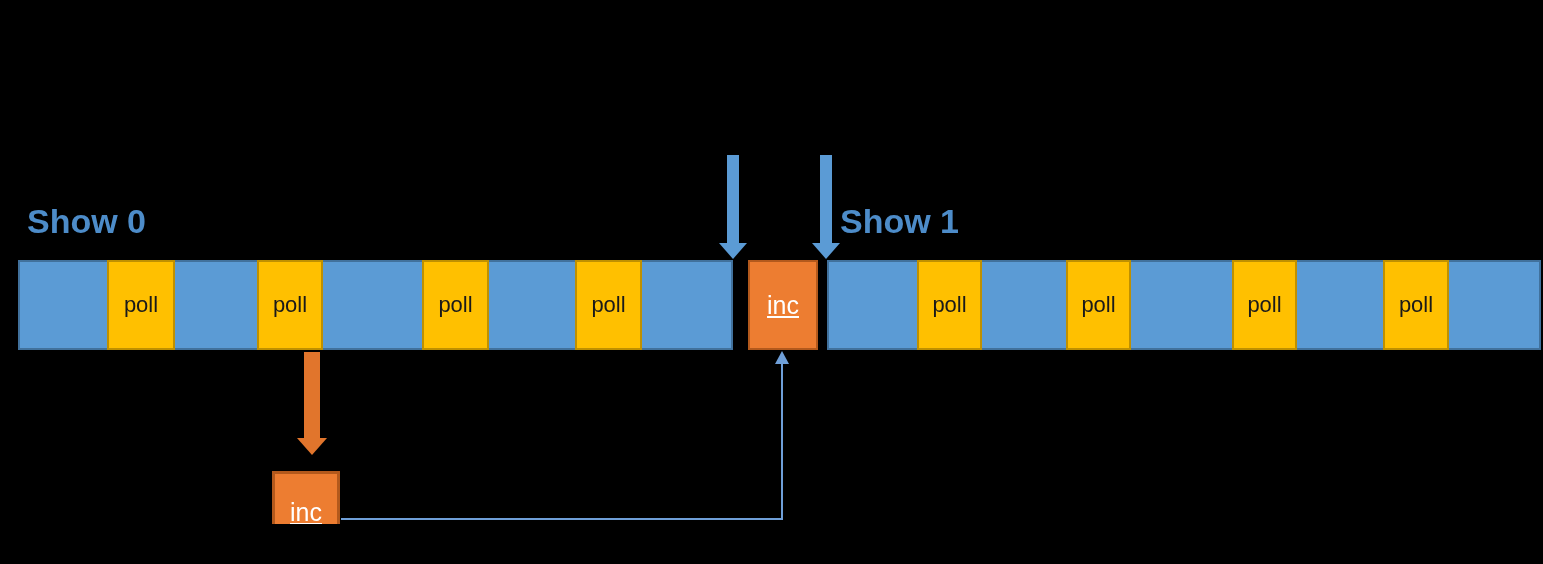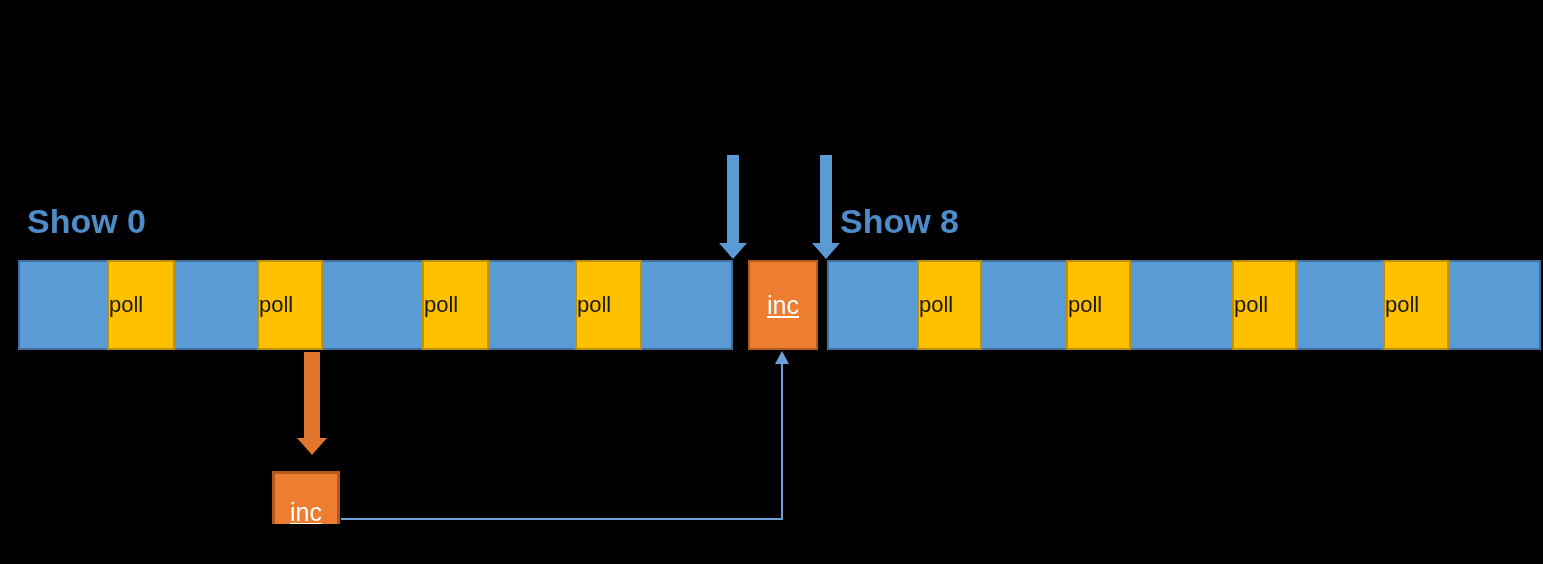--- a/index.html
+++ b/index.html
@@ -19,21 +19,21 @@
   .show0{left:27px;}
   .show1{left:840px;}
 
   .bar{position:absolute;top:260px;height:90px;background:var(--bar-fill);
     border:2px solid var(--bar-border);box-sizing:border-box;}
   .bar1{left:18px;width:715px;}
   .bar2{left:827px;width:714px;}
 
   .poll{position:absolute;top:260px;height:90px;background:var(--poll-fill);
     border:2px solid var(--poll-border);box-sizing:border-box;
-    display:flex;align-items:center;
+    display:flex;align-items:center;justify-content:center;
     font-size:22px;color:var(--poll-text);}
   .p1{left:107px;width:68px;} .p2{left:257px;width:66px;}
   .p3{left:422px;width:67px;} .p4{left:575px;width:67px;}
   .p5{left:917px;width:65px;} .p6{left:1066px;width:65px;}
   .p7{left:1232px;width:65px;} .p8{left:1383px;width:66px;}
 
   .inc{position:absolute;background:var(--inc-fill);box-sizing:border-box;
     display:flex;align-items:center;justify-content:center;
     font-size:25px;color:var(--inc-text);text-decoration:underline;}
   .inc-top{left:748px;top:260px;width:70px;height:90px;border:2px solid var(--inc-border);}
@@ -61,21 +61,21 @@
   .conn-head{position:absolute;left:775px;top:351px;width:0;height:0;
     border-left:7px solid transparent;border-right:7px solid transparent;
     border-bottom:13px solid var(--connector);}
 </style>
 </head>
 <body>
 
 <div class="stage">
 
   <div class="show-label show0">Show 0</div>
-  <div class="show-label show1">Show 8</div>
+  <div class="show-label show1">Show 1</div>
 
   <div class="bar bar1"></div>
   <div class="bar bar2"></div>
 
   <div class="poll p1">
     <span>poll</span>
   </div>
   <div class="poll p2">
     <span>poll</span>
   </div>

